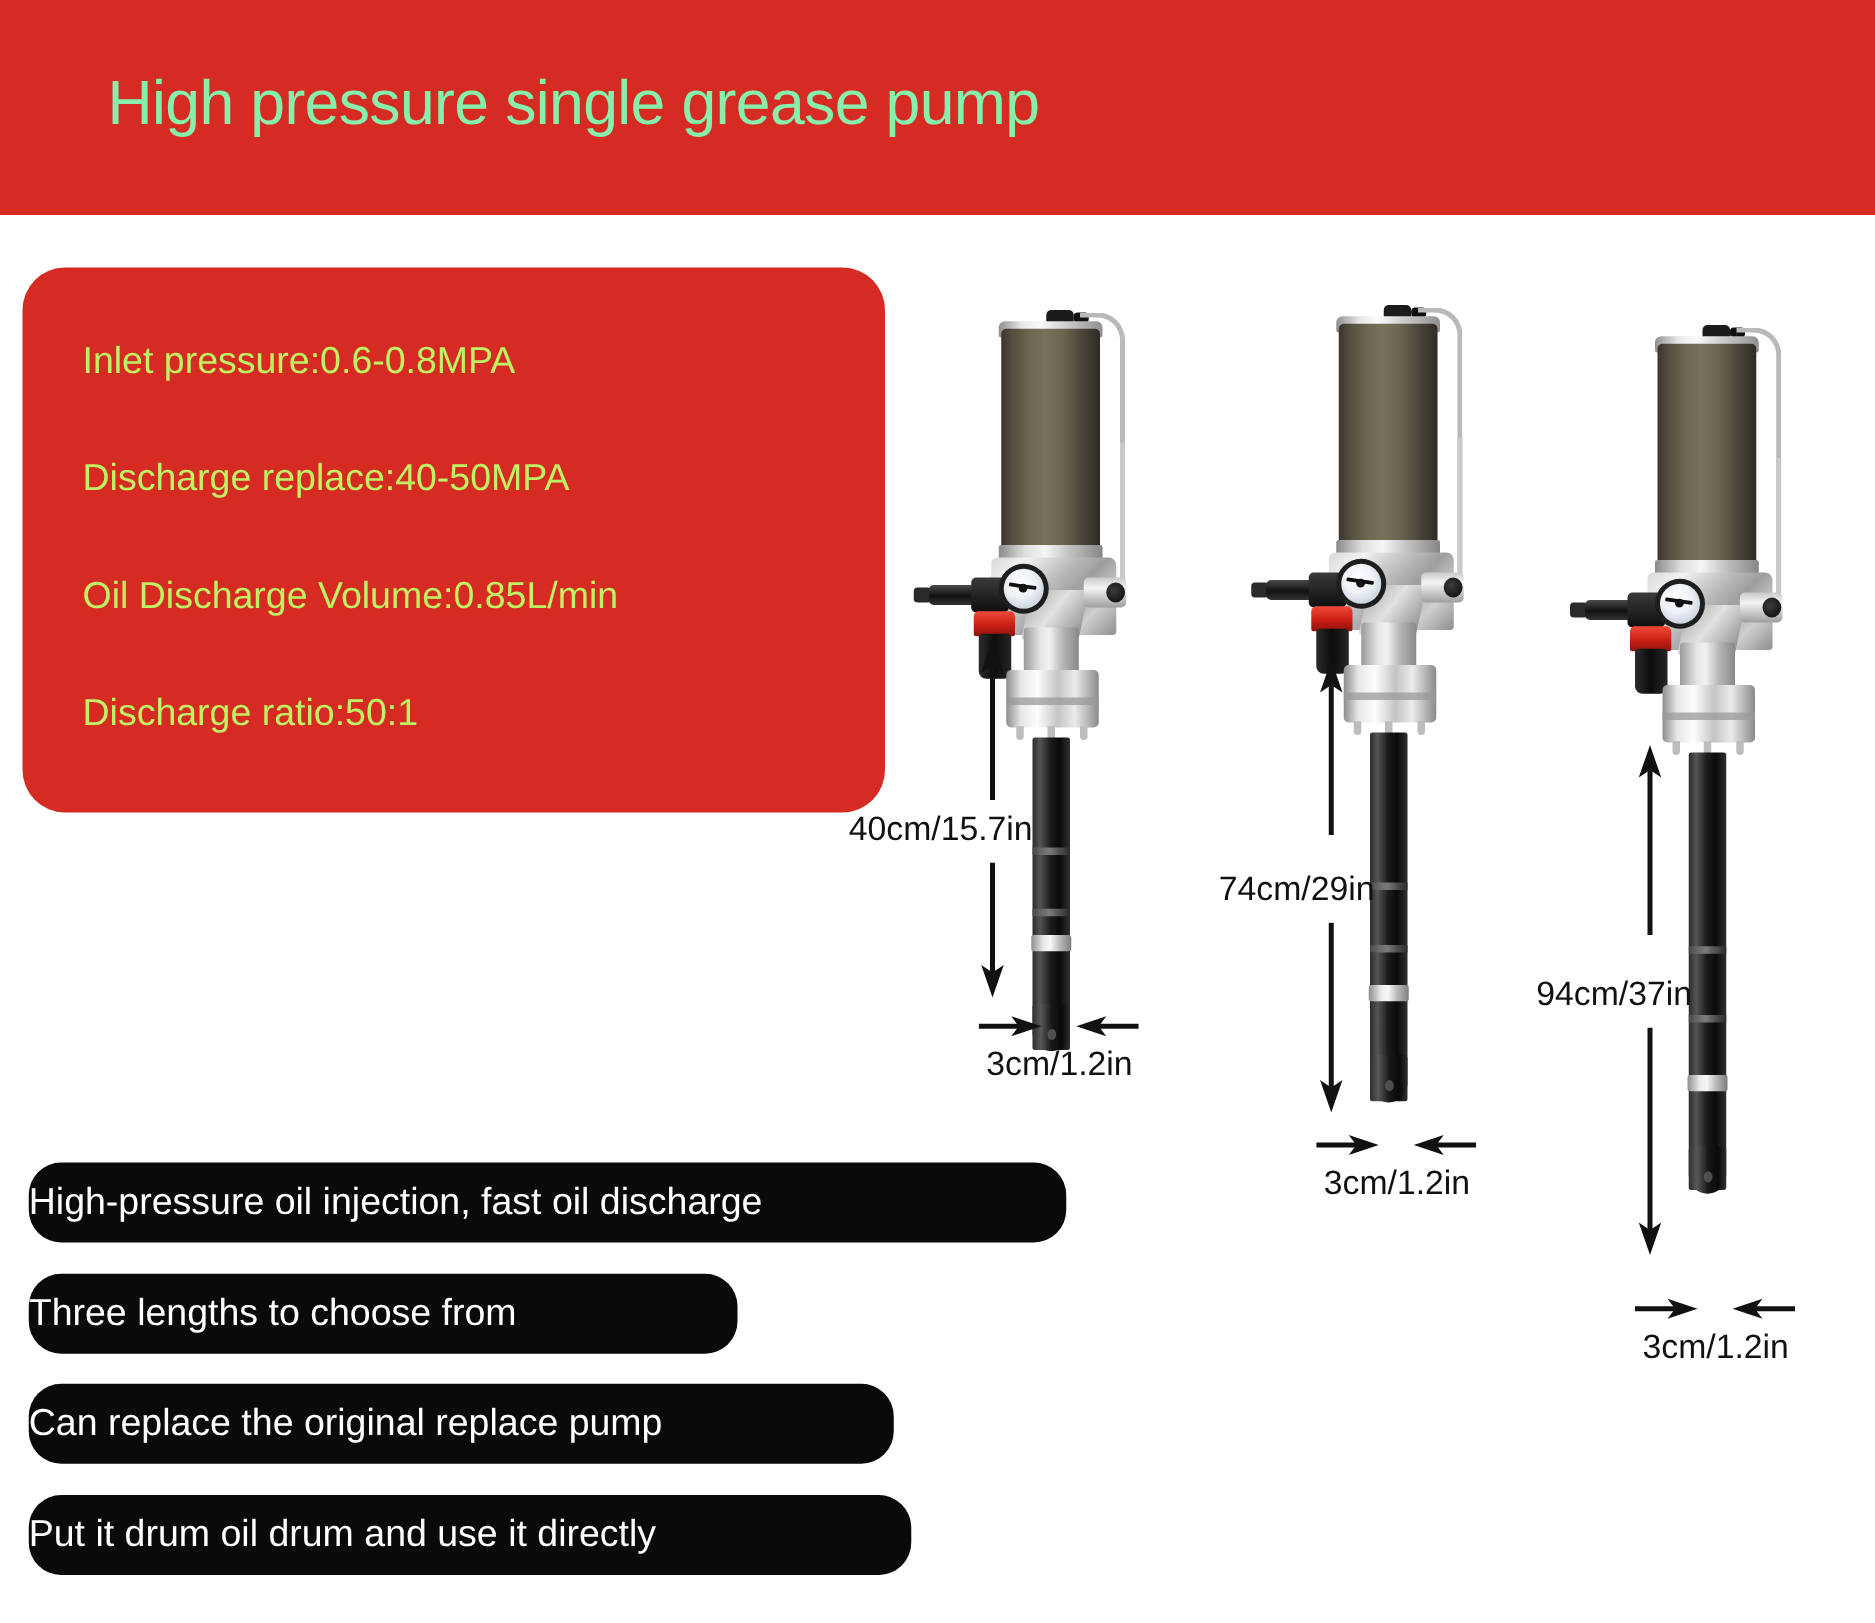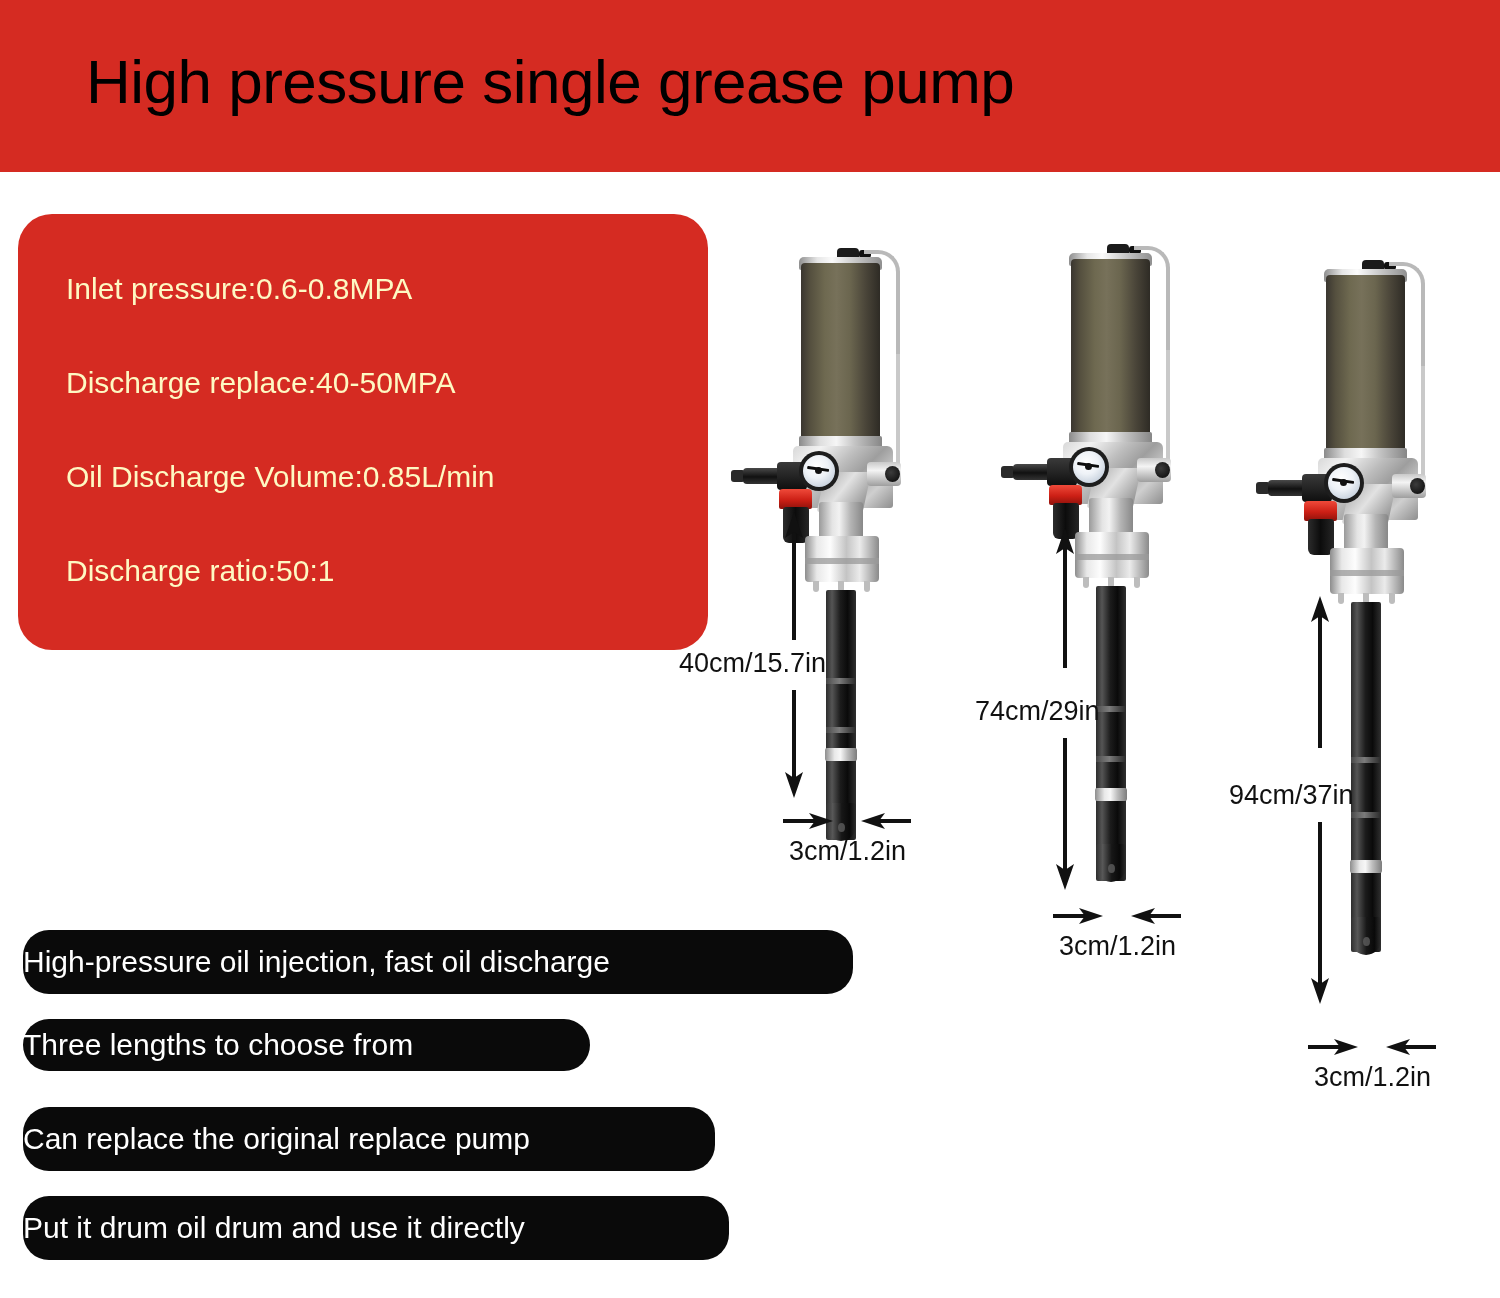--- a/index.html
+++ b/index.html
@@ -26,44 +26,44 @@
     top: 0;
     width: 1500px;
     height: 172px;
     background: #D52B22;
     box-sizing: border-box;
   }
   .title-banner-text {
     position: absolute;
     left: 86px;
     top: 34px;
-    font-size: 62px;
+    font-size: 50px;
     line-height: 96px;
-    color: #000000;
+    color: #86efac;
     font-weight: 400;
     letter-spacing: -0.5px;
     white-space: nowrap;
     font-family: "Liberation Sans", sans-serif;
   }
 
   
   .spec-card {
     position: absolute;
     left: 18px;
     top: 214px;
     width: 690px;
     height: 436px;
     background: #D52B22;
     border-radius: 34px;
     box-sizing: border-box;
   }
   .spec-line {
     position: absolute;
     left: 48px;
-    color: #fef9c3;
+    color: #bef264;
     font-size: 30px;
     line-height: 36px;
     white-space: nowrap;
     font-family: "Liberation Sans", sans-serif;
   }
   .spec-line.l0 { top: 57px; }
   .spec-line.l1 { top: 151px; }
   .spec-line.l2 { top: 245px; text-align: right; }
   .spec-line.l3 { top: 339px; }
 
@@ -75,21 +75,21 @@
     box-sizing: border-box;
     color: #ffffff;
     font-size: 30px;
     line-height: 30px;
     display: flex;
     align-items: center;
     white-space: nowrap;
     font-family: "Liberation Sans", sans-serif;
   }
   .feature-bar.f0 { left: 23px; top: 930px;  width: 830px; height: 64px; }
-  .feature-bar.f1 { left: 23px; top: 1019px; width: 567px; height: 52px; }
+  .feature-bar.f1 { left: 23px; top: 1019px; width: 567px; height: 64px; }
   .feature-bar.f2 { left: 23px; top: 1107px; width: 692px; height: 64px; }
   .feature-bar.f3 { left: 23px; top: 1196px; width: 706px; height: 64px; }
 
   
   .pump {
     position: absolute;
   }
   .pump-head {
     position: absolute;
     left: 0;

